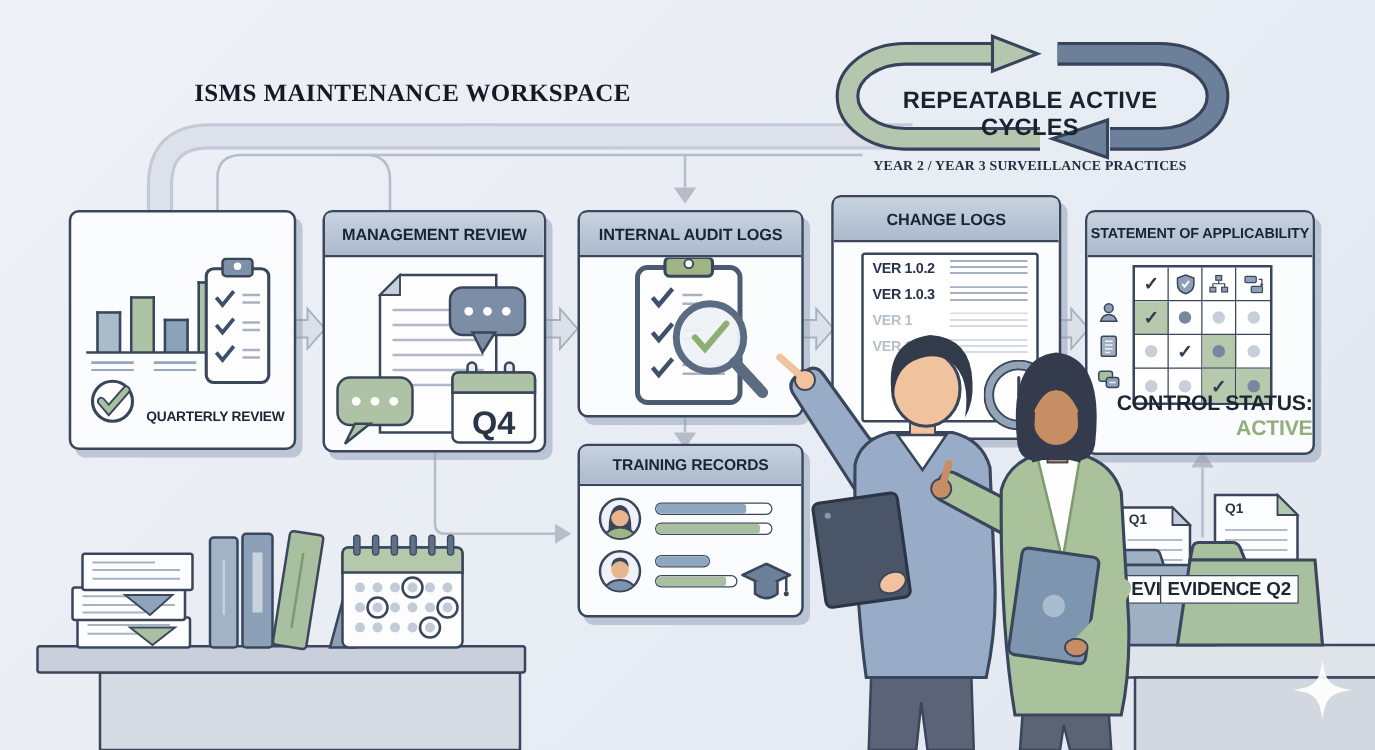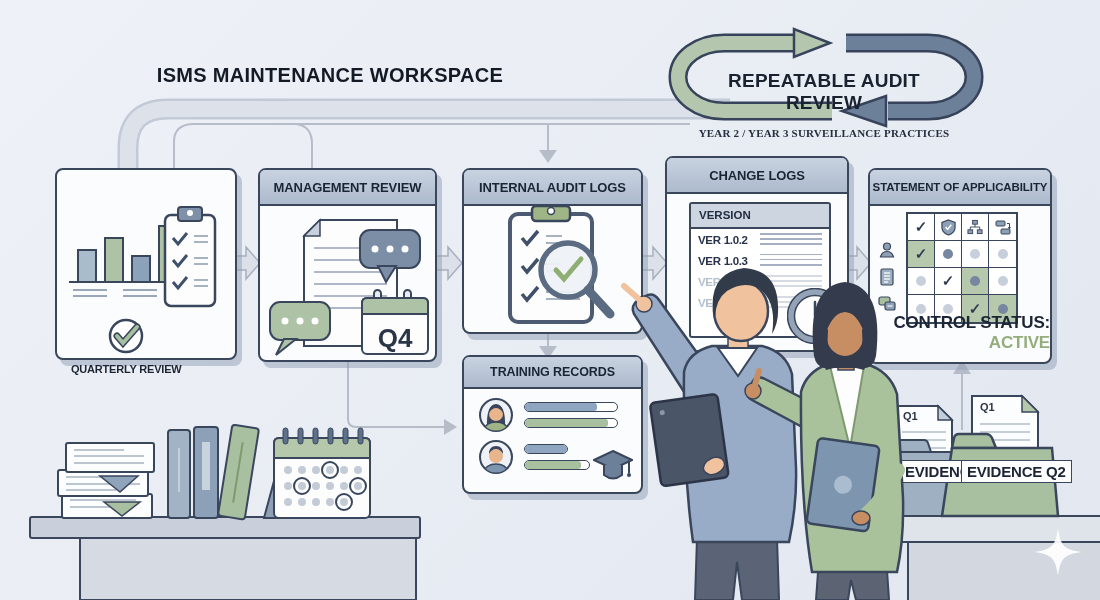--- a/index.html
+++ b/index.html
@@ -4,42 +4,42 @@
 <style>
   html,body{margin:0;padding:0;background:#dfe3ea;}
   .stage{position:relative;width:1100px;height:600px;overflow:hidden;
     font-family:"Liberation Sans",sans-serif;
     background:linear-gradient(135deg,#eef1f7 0%,#e8ecf3 55%,#e2e7f0 100%);}
   .abs{position:absolute;}
   svg{display:block;}
   .layer{position:absolute;left:0;top:0;width:1100px;height:600px;pointer-events:none;}
 
   .main-title{left:130px;top:64px;width:400px;text-align:center;
-    font-size:20px;font-weight:bold;color:#131a26;letter-spacing:.3px;}
+    font-size:20px;font-weight:bold;color:#131a26;letter-spacing:.3px;font-family:Liberation Serif, serif;}
   .cycle-label{left:688px;top:70px;width:272px;text-align:center;
     font-size:19px;font-weight:bold;color:#1a2230;letter-spacing:.2px;}
   .cycle-sublabel{left:690px;top:127px;width:268px;text-align:center;
     font-size:11px;font-weight:bold;color:#262f3f;letter-spacing:.2px;font-family:Liberation Serif, serif;}
 
   .panel{position:absolute;background:#fbfcfe;border:2px solid #39465c;border-radius:8px;
     box-shadow:5px 6px 0 rgba(144,158,180,.5);}
   .panel-header{height:34px;background:linear-gradient(180deg,#c8d2e0,#adbacd);
     border-bottom:2px solid #39465c;border-radius:5px 5px 0 0;
     display:flex;align-items:center;justify-content:center;
     font-weight:bold;font-size:13px;color:#1b2433;letter-spacing:-.1px;}
   .panel-header.small{height:30px;font-size:12.5px;}
   .panel-header.xsmall{font-size:11.5px;}
 
   
   .rr-chart{left:20px;top:54px;display:flex;align-items:flex-end;gap:7px;height:58px;}
   .rr-chart .bar{width:20px;border:2px solid #39465c;border-bottom:none;box-sizing:border-box;}
   .rr-baseline{left:12px;top:111px;width:118px;border-top:2.5px solid #39465c;}
   .rr-tick{top:119px;width:34px;height:8px;
     background:repeating-linear-gradient(to bottom,#9aa7b8 0,#9aa7b8 2px,transparent 2px,transparent 6px);}
-  .rr-bottom{left:14px;top:147px;display:flex;align-items:center;gap:8px;flex-direction:column;}
+  .rr-bottom{left:14px;top:132px;display:flex;align-items:flex-end;gap:8px;}
   .rr-caption{font-size:11px;font-weight:bold;color:#1c2534;letter-spacing:-.2px;}
 
   
   .cl-table{left:22px;top:44px;width:138px;height:132px;background:#fff;
     border:2px solid #39465c;border-radius:3px;overflow:hidden;}
   .cl-table-header{height:23px;line-height:23px;background:#ccd5e0;border-bottom:2px solid #39465c;
     font-size:11.5px;font-weight:bold;color:#222d42;padding-left:8px;}
   .cl-row{display:flex;align-items:center;height:21px;padding:0 7px;}
   .cl-label{width:62px;font-size:11.5px;font-weight:bold;color:#27324a;letter-spacing:-.3px;}
   .cl-lines{flex:1;height:13px;
@@ -115,21 +115,21 @@
       <polygon points="794,29 794,57 830,43" fill="#b4c7ae" stroke="#36435a" stroke-width="2.5"></polygon>
     </g>
     <g>
       <path d="M846 43 L928 43 A46 34 0 0 1 928 111 L888 111" stroke="#36435a" stroke-width="19" fill="none"></path>
       <path d="M846 43 L928 43 A46 34 0 0 1 928 111 L888 111" stroke="#6d8099" stroke-width="14" fill="none"></path>
       <polygon points="886,96 886,126 842,111" fill="#6d8099" stroke="#36435a" stroke-width="2.5"></polygon>
     </g>
   </svg>
 
   <div class="abs main-title">ISMS MAINTENANCE WORKSPACE</div>
-  <div class="abs cycle-label">REPEATABLE AUDIT REVIEW</div>
+  <div class="abs cycle-label">REPEATABLE ACTIVE CYCLES</div>
   <div class="abs cycle-sublabel">YEAR 2 / YEAR 3 SURVEILLANCE PRACTICES</div>
 
   <div class="panel" style="left:55px;top:168px;width:178px;height:188px;">
     <div class="abs rr-chart">
         <div class="bar" style="height: 33px; background: rgb(169, 188, 203);"></div>
         <div class="bar" style="height: 45px; background: rgb(174, 195, 165);"></div>
         <div class="bar" style="height: 27px; background: rgb(139, 162, 186);"></div>
         <div class="bar" style="height: 57px; background: rgb(174, 195, 165);"></div>
       </div>
     <div class="abs rr-baseline"></div>
@@ -266,21 +266,20 @@
         <circle cx="102" cy="64" r="27" fill="#eef2f6" fill-opacity="0.93" stroke="#5b6b82" stroke-width="5.5"></circle>
         <path d="M90 64 l8 9 l17 -20" stroke="#8fae74" stroke-width="5" fill="none" stroke-linecap="round"></path>
         <path d="M122 84 L144 108" stroke="#5b6b82" stroke-width="9" stroke-linecap="round"></path>
       </g>
     </svg>
   </div>
 
   <div class="panel" style="left:665px;top:156px;width:180px;height:192px;">
     <div class="panel-header">CHANGE LOGS</div>
     <div class="abs cl-table">
-      <div class="cl-table-header">VERSION</div>
       <div>
           <div class="cl-row">
             <span class="cl-label">VER 1.0.2</span>
             <span class="cl-lines"></span>
           </div>
           <div class="cl-row">
             <span class="cl-label">VER 1.0.3</span>
             <span class="cl-lines"></span>
           </div>
           <div class="cl-row faded">
@@ -469,21 +468,21 @@
     </g>
     <g>
       <path d="M952 448 L954 438 Q955 434 959 434 L986 434 Q990 434 992 438 L996 448 Z" fill="#a8bfa0" stroke="#39465c" stroke-width="2.5"></path>
       <path d="M952 448 L1052 448 L1058 516 L942 516 Z" fill="#a8bfa0" stroke="#39465c" stroke-width="2.5"></path>
     </g>
   </svg>
 
   <div class="abs doc-label" style="left:903px;top:410px;">Q1</div>
   <div class="abs doc-label" style="left:980px;top:401px;">Q1</div>
   <div class="abs folder-label" style="left:899px;top:460px;">EVIDENCE</div>
-  <div class="abs folder-label" style="left:961px;top:460px;">EVIDENCE Q2</div>
+  <div class="abs folder-label" style="left:928px;top:460px;">EVIDENCE Q2</div>
 
   <svg class="layer" viewBox="0 0 1100 600">
     <g>
       <path d="M697 538 L695 600 L733 600 L737 562 L742 600 L779 600 L777 538 Z" fill="#5a6476" stroke="#39465c" stroke-width="2"></path>
       <path d="M688 398 L634 314 Q630 306 638 300 L648 295 Q654 293 659 300 L708 368 Z" fill="#98abc7" stroke="#39465c" stroke-width="2.5"></path>
       <circle cx="644" cy="304" r="8" fill="#f1c29e" stroke="#39465c" stroke-width="1.5"></circle>
       <path d="M641 301 Q632 293 624 286" stroke="#f1c29e" stroke-width="6" stroke-linecap="round" fill="none"></path>
       <path d="M684 372 Q688 352 712 346 L762 346 Q786 352 792 374 L796 468 Q797 505 789 542 L693 542 Q683 470 684 372 Z" fill="#98abc7" stroke="#39465c" stroke-width="2.5"></path>
       <rect x="728" y="328" width="20" height="22" fill="#f1c29e" stroke="#39465c" stroke-width="1.5"></rect>
       <path d="M718 348 L757 348 L738 376 Z" fill="#ffffff" stroke="#39465c" stroke-width="2"></path>

